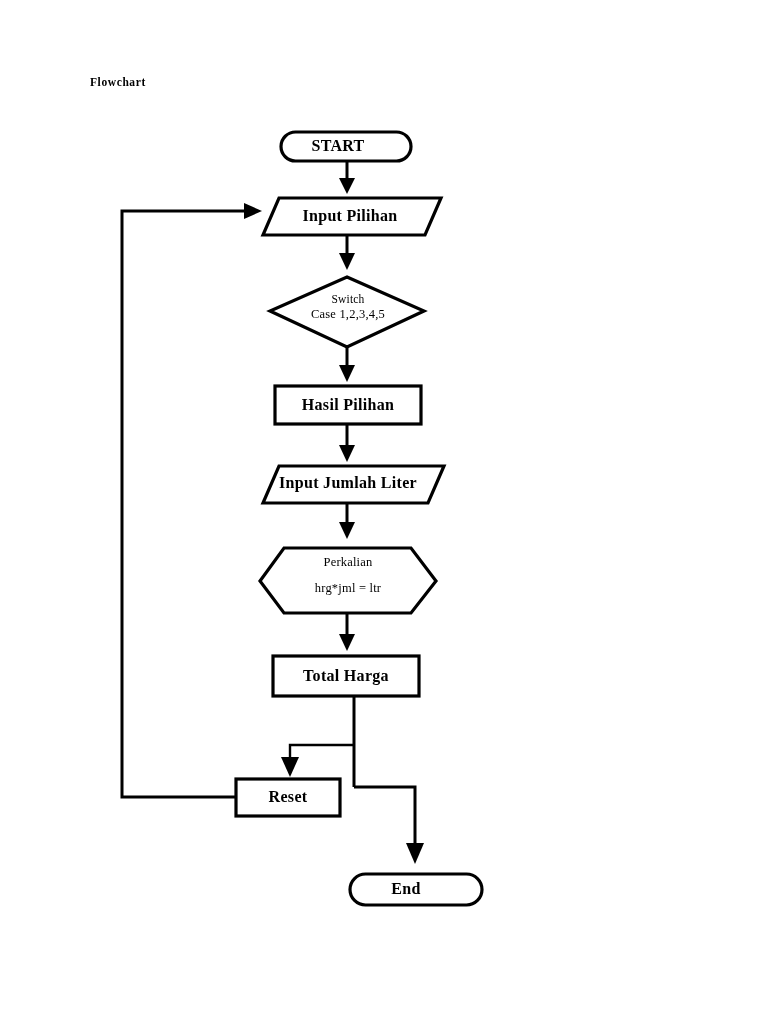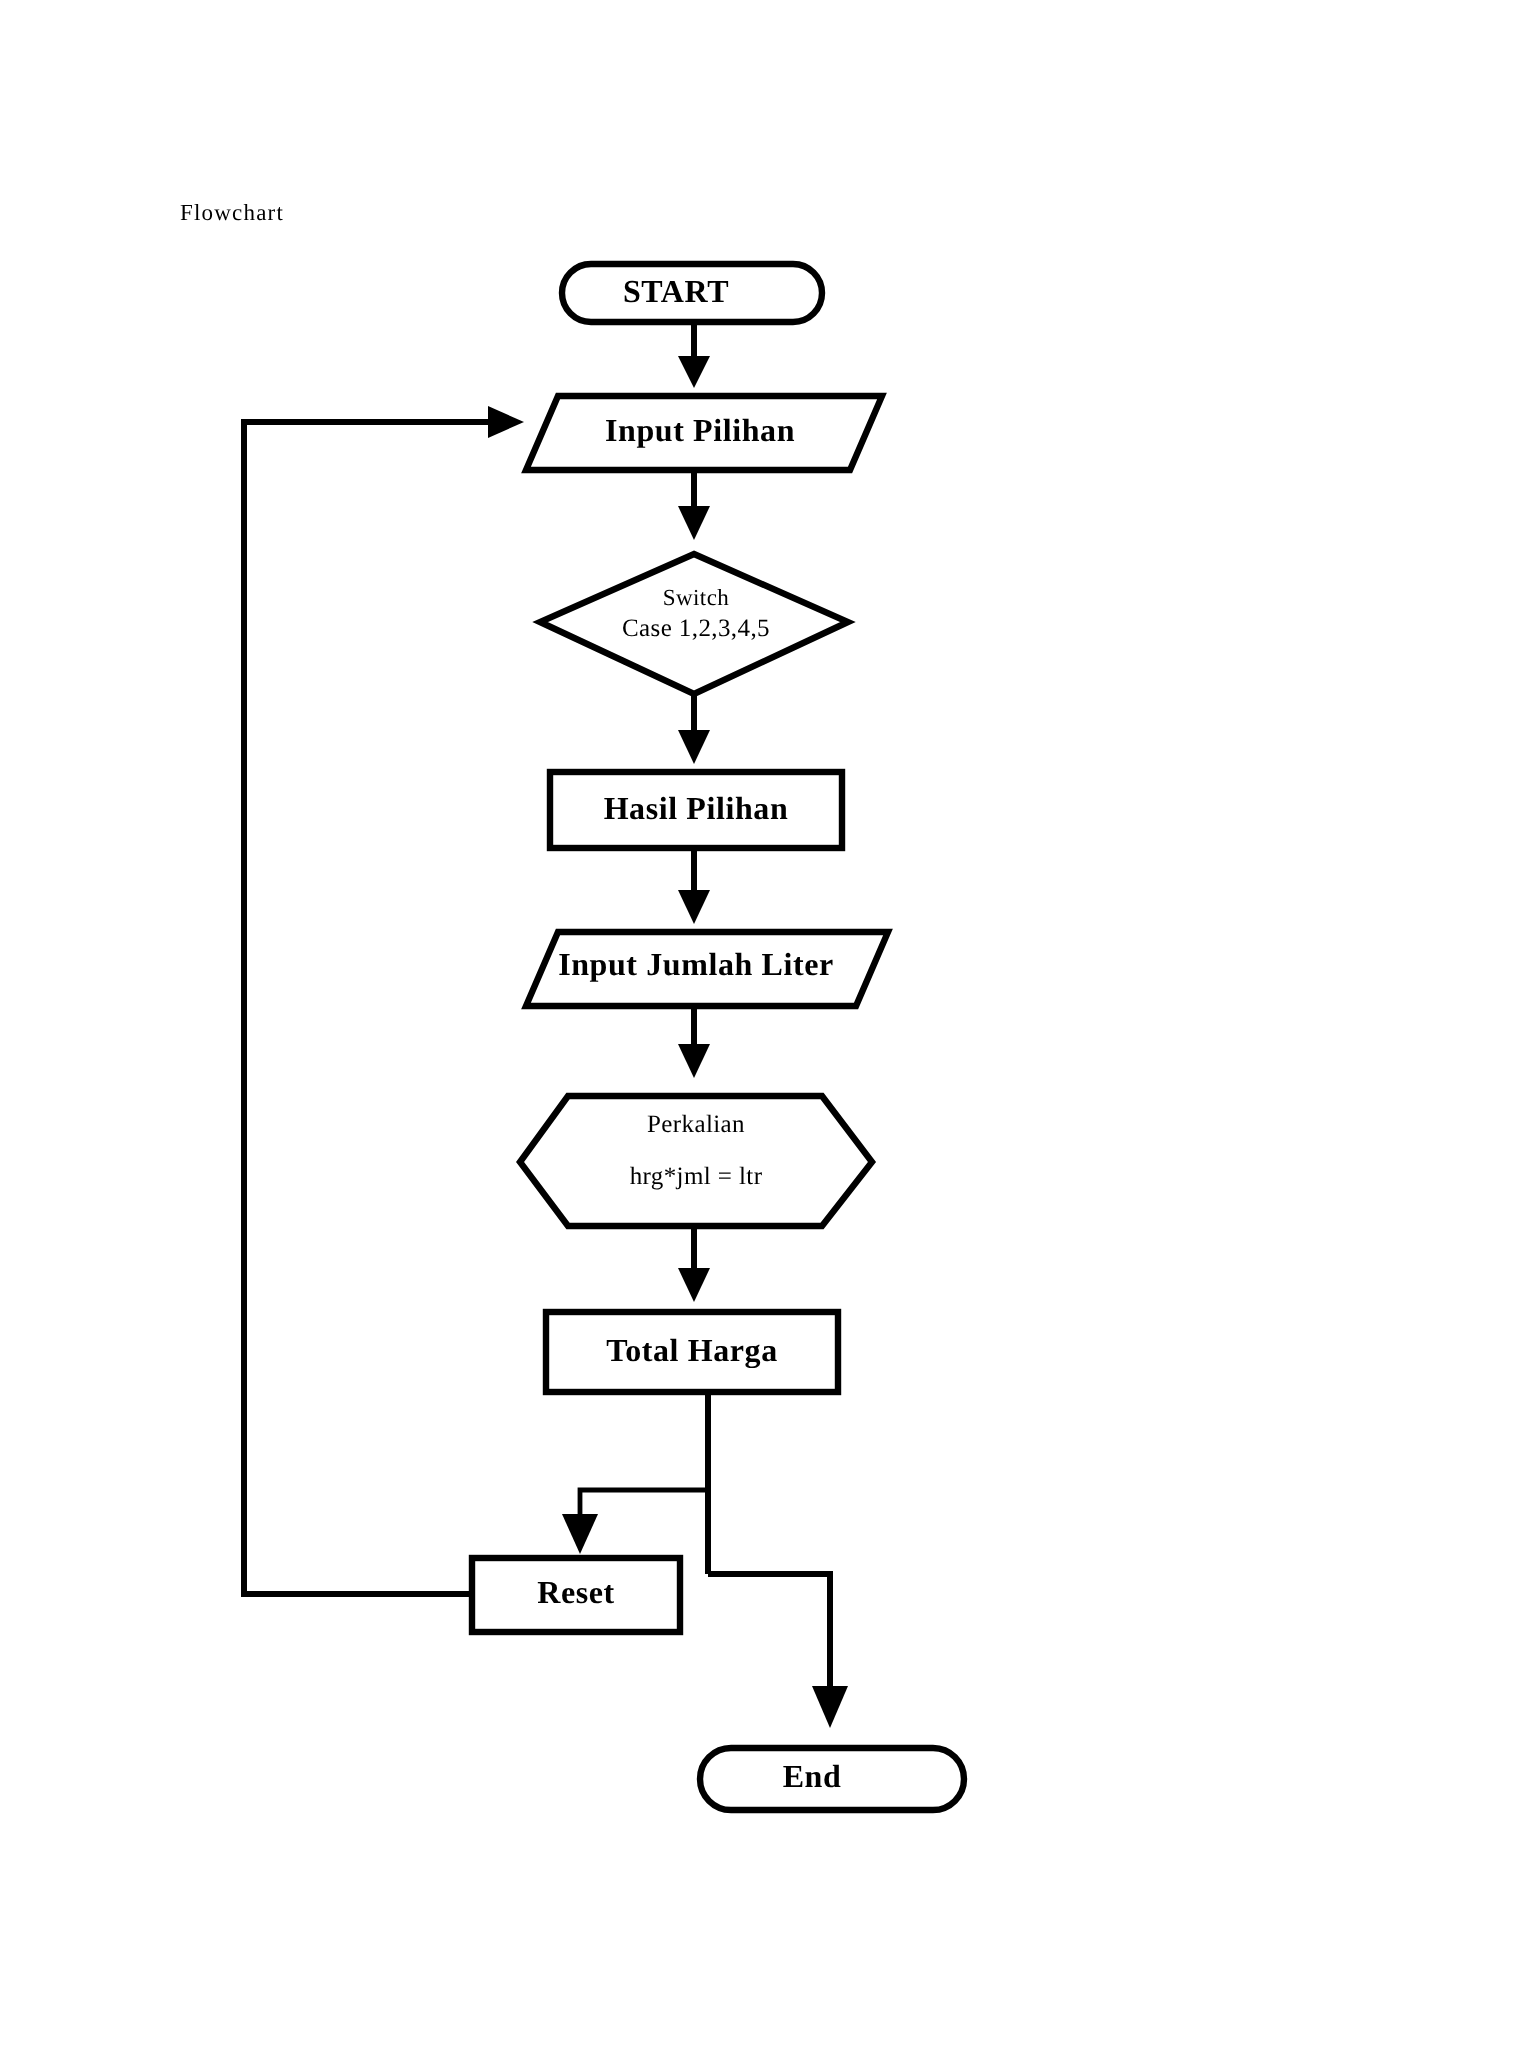--- a/index.html
+++ b/index.html
@@ -17,23 +17,23 @@
   }
   #page {
     position: relative;
     width: 768px;
     height: 1024px;
     background: #ffffff;
   }
   #doc-title {
     position: absolute;
     left: 90px;
-    top: 101px;
+    top: 76px;
     font-family: "Liberation Serif", "DejaVu Serif", serif;
-    font-weight: normal;
+    font-weight: bold;
     font-size: 11.5px;
     letter-spacing: 0.6px;
     color: #000000;
     white-space: nowrap;
   }
   #flow-svg {
     position: absolute;
     left: 0;
     top: 0;
     width: 768px;

